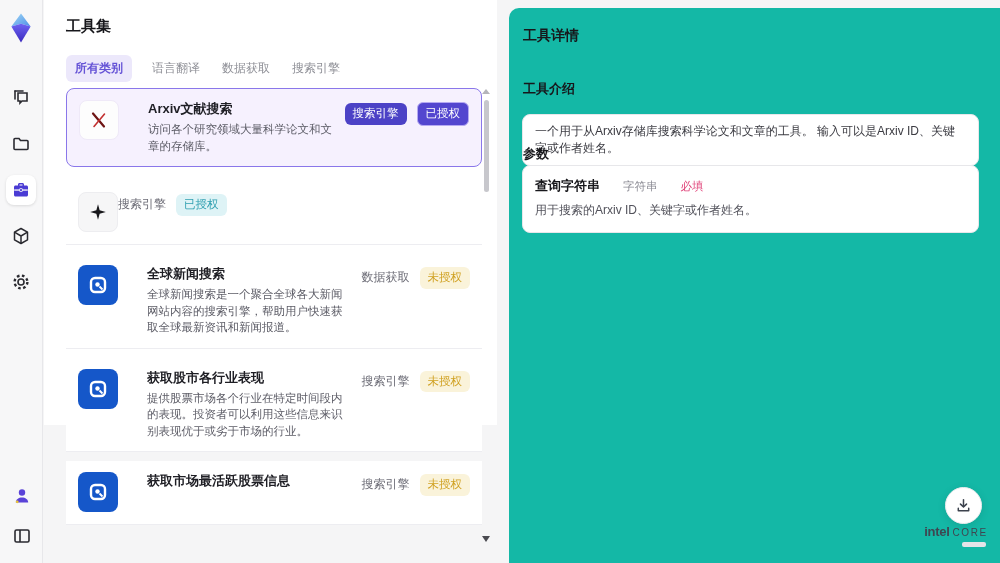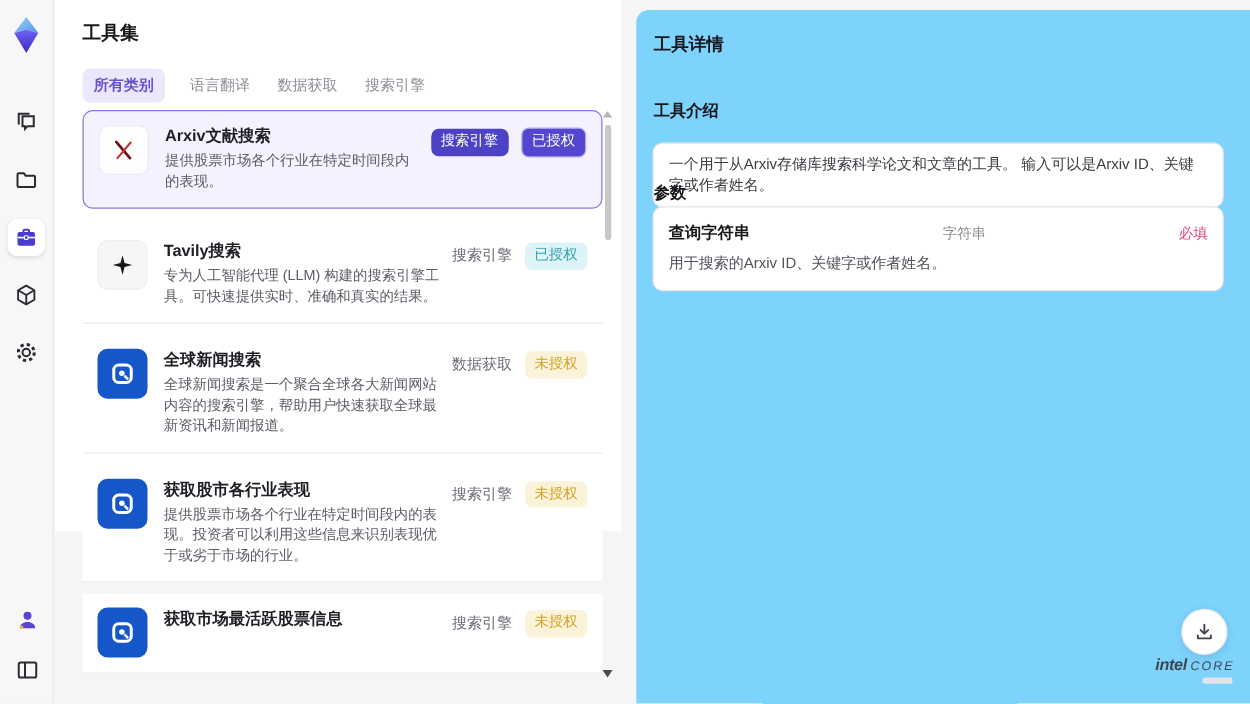--- a/index.html
+++ b/index.html
@@ -23,54 +23,54 @@
   .tab { font-size:12px; color:#8f9097; cursor:pointer; padding:5px 2px; white-space:nowrap; }
   .tab.active { background:#ece8fb; color:#6553d6; padding:5px 9px; border-radius:6px; font-weight:600; }
 
   .tool-list { position:absolute; left:22px; top:88px; width:416px; }
   .tool-row { display:flex; align-items:flex-start; padding:11px 12px 12px 12px; border-bottom:1px solid #ededf1; margin-bottom:9px; cursor:pointer; background:#fff; }
   .tool-row.selected { border:1px solid #8a77ea; background:#f6f1fe; border-radius:8px; margin-bottom:14px; }
   .tool-icon { width:40px; height:40px; border-radius:8px; flex:none; display:flex; align-items:center; justify-content:center; }
   .tool-icon.light { background:#f6f6f7; border:1px solid #ededf0; }
   .tool-icon.white { background:#fdfdfd; border:1px solid #efe9f8; }
   .tool-icon.blue { background:#1557c9; }
-  .tool-body { flex:1 1 auto; margin-left:13px; margin-right:8px; min-width:0; }
+  .tool-body { flex:1 1 auto; margin-left:29px; margin-right:8px; min-width:0; }
   .tool-name { font-size:13px; font-weight:700; color:#1e1e24; line-height:18px; }
   .tool-desc { margin-top:3px; font-size:11.5px; line-height:16.5px; color:#5c5c66; }
   .tool-tags { flex:none; display:flex; align-items:center; gap:10px; padding-top:2px; }
   .cat-text { font-size:12px; color:#6d6d77; }
   .pill { font-size:11.5px; line-height:1; padding:5px 8px; border-radius:6px; white-space:nowrap; }
   .pill.purple { background:#4c42c6; color:#ffffff; }
   .pill.purple-b { background:#5346cf; color:#ffffff; border:1px solid #b5a9f2; }
   .pill.cyan { background:#def3f6; color:#2f9fb0; }
   .pill.yellow { background:#faf3da; color:#d0a122; }
 
   
   .scroll-thumb { position:absolute; left:440px; top:100px; width:5px; height:92px; background:#c7c7cc; border-radius:3px; cursor:pointer; }
   .scroll-up { position:absolute; left:438px; top:89px; width:0; height:0; border-left:4px solid transparent; border-right:4px solid transparent; border-bottom:5px solid #b4b4ba; cursor:pointer; }
   .scroll-down { position:absolute; left:438px; top:536px; width:0; height:0; border-left:4px solid transparent; border-right:4px solid transparent; border-top:6px solid #4a4a50; cursor:pointer; }
 
   
-  .detail-panel { position:absolute; left:509px; top:8px; width:491px; height:555px; background:#7dd3fc; border-radius:10px 0 0 0; }
+  .detail-panel { position:absolute; left:509px; top:8px; width:491px; height:555px; background:#14b8a6; border-radius:10px 0 0 0; }
   .dp-title { position:absolute; left:14px; top:19px; font-size:14px; font-weight:700; color:#17171b; }
   .dp-h { position:absolute; font-size:13px; font-weight:700; color:#17171b; }
   .dp-h.intro { left:14px; top:60px;margin-top:12px; }
   .dp-h.params { left:14px; top:137px;font-family:Liberation Serif, serif; }
   .dp-box { position:absolute; left:13px; width:457px; border:1px solid #e7e7ea; border-radius:8px; background:#fff; }
   .intro-box { top:79px; min-height:40px; display:flex; align-items:center; padding:8px 12px; font-size:12px; color:#3b3b42; line-height:17px;margin-top:27px; }
   .param-box { top:157px; padding:11px 12px 13px 12px; }
-  .param-head { display:flex; align-items:baseline; gap:23px;justify-content:space-between; }
+  .param-head { display:flex; align-items:baseline; gap:23px; }
   .param-name { font-size:13px; font-weight:700; color:#17171b; }
   .param-type { font-size:11.5px; color:#8b8b94; }
   .param-req { font-size:11.5px; color:#e0457b; }
   .param-desc { margin-top:7px; font-size:12px; color:#52525b; }
 
   
   .dl-btn { position:absolute; left:945px; top:487px; width:37px; height:37px; border-radius:50%; background:#fff; border:1px solid #ebebee; box-shadow:0 2px 8px rgba(0,0,0,.1); display:flex; align-items:center; justify-content:center; cursor:pointer; }
-  .intel { position:absolute; left:922px; top:524px; width:68px; text-align:center; color:#3f4651;font-style:italic; }
+  .intel { position:absolute; left:922px; top:524px; width:68px; text-align:center; color:#3f4651; }
   .intel-row { display:flex; align-items:baseline; justify-content:center; gap:3px; }
   .intel-word { font-size:13px; font-weight:700; letter-spacing:-0.3px; }
   .core-word { font-size:10px; letter-spacing:1.6px; font-weight:400; }
   .intel-sub { width:24px; height:5px; background:#e4e4e8; border-radius:2px; margin:3px 4px 0 auto; }
 </style>
 </head>
 <body>
 
 <div class="app">
 
@@ -155,37 +155,33 @@
 
       <div class="tool-row selected">
         <div class="tool-icon white">
           <svg width="22" height="22" viewBox="0 0 22 22" fill="none" stroke-linecap="round">
             <path d="M5 4.5l11 13" stroke="#6e1414" stroke-width="2.2"></path>
             <path d="M16.5 5L6 17.5" stroke="#c22f2f" stroke-width="1.6"></path>
           </svg>
         </div>
         <div class="tool-body">
           <div class="tool-name">Arxiv文献搜索</div>
-          <div class="tool-desc">提供股票市场各个行业在特定时间段内的表现。</div>
+          <div class="tool-desc">访问各个研究领域大量科学论文和文章的存储库。</div>
         </div>
         <div class="tool-tags">
           <span class="pill purple">搜索引擎</span>
           <span class="pill purple-b">已授权</span>
         </div>
       </div>
 
       <div class="tool-row">
         <div class="tool-icon light">
           <svg width="22" height="22" viewBox="0 0 24 24">
               <path d="M12 3.5l1.8 6.7 6.7 1.8-6.7 1.8-1.8 6.7-1.8-6.7-6.7-1.8 6.7-1.8z" fill="#17171b"></path>
             </svg>
-        </div>
-        <div class="tool-body">
-          <div class="tool-name">Tavily搜索</div>
-          <div class="tool-desc">专为人工智能代理 (LLM) 构建的搜索引擎工具。可快速提供实时、准确和真实的结果。</div>
         </div>
         <div class="tool-tags">
           <span class="cat-text">搜索引擎</span>
           <span class="pill cyan">已授权</span>
         </div>
       </div>
 
       <div class="tool-row">
         <div class="tool-icon blue">
           <svg width="22" height="22" viewBox="0 0 22 22" fill="none">

